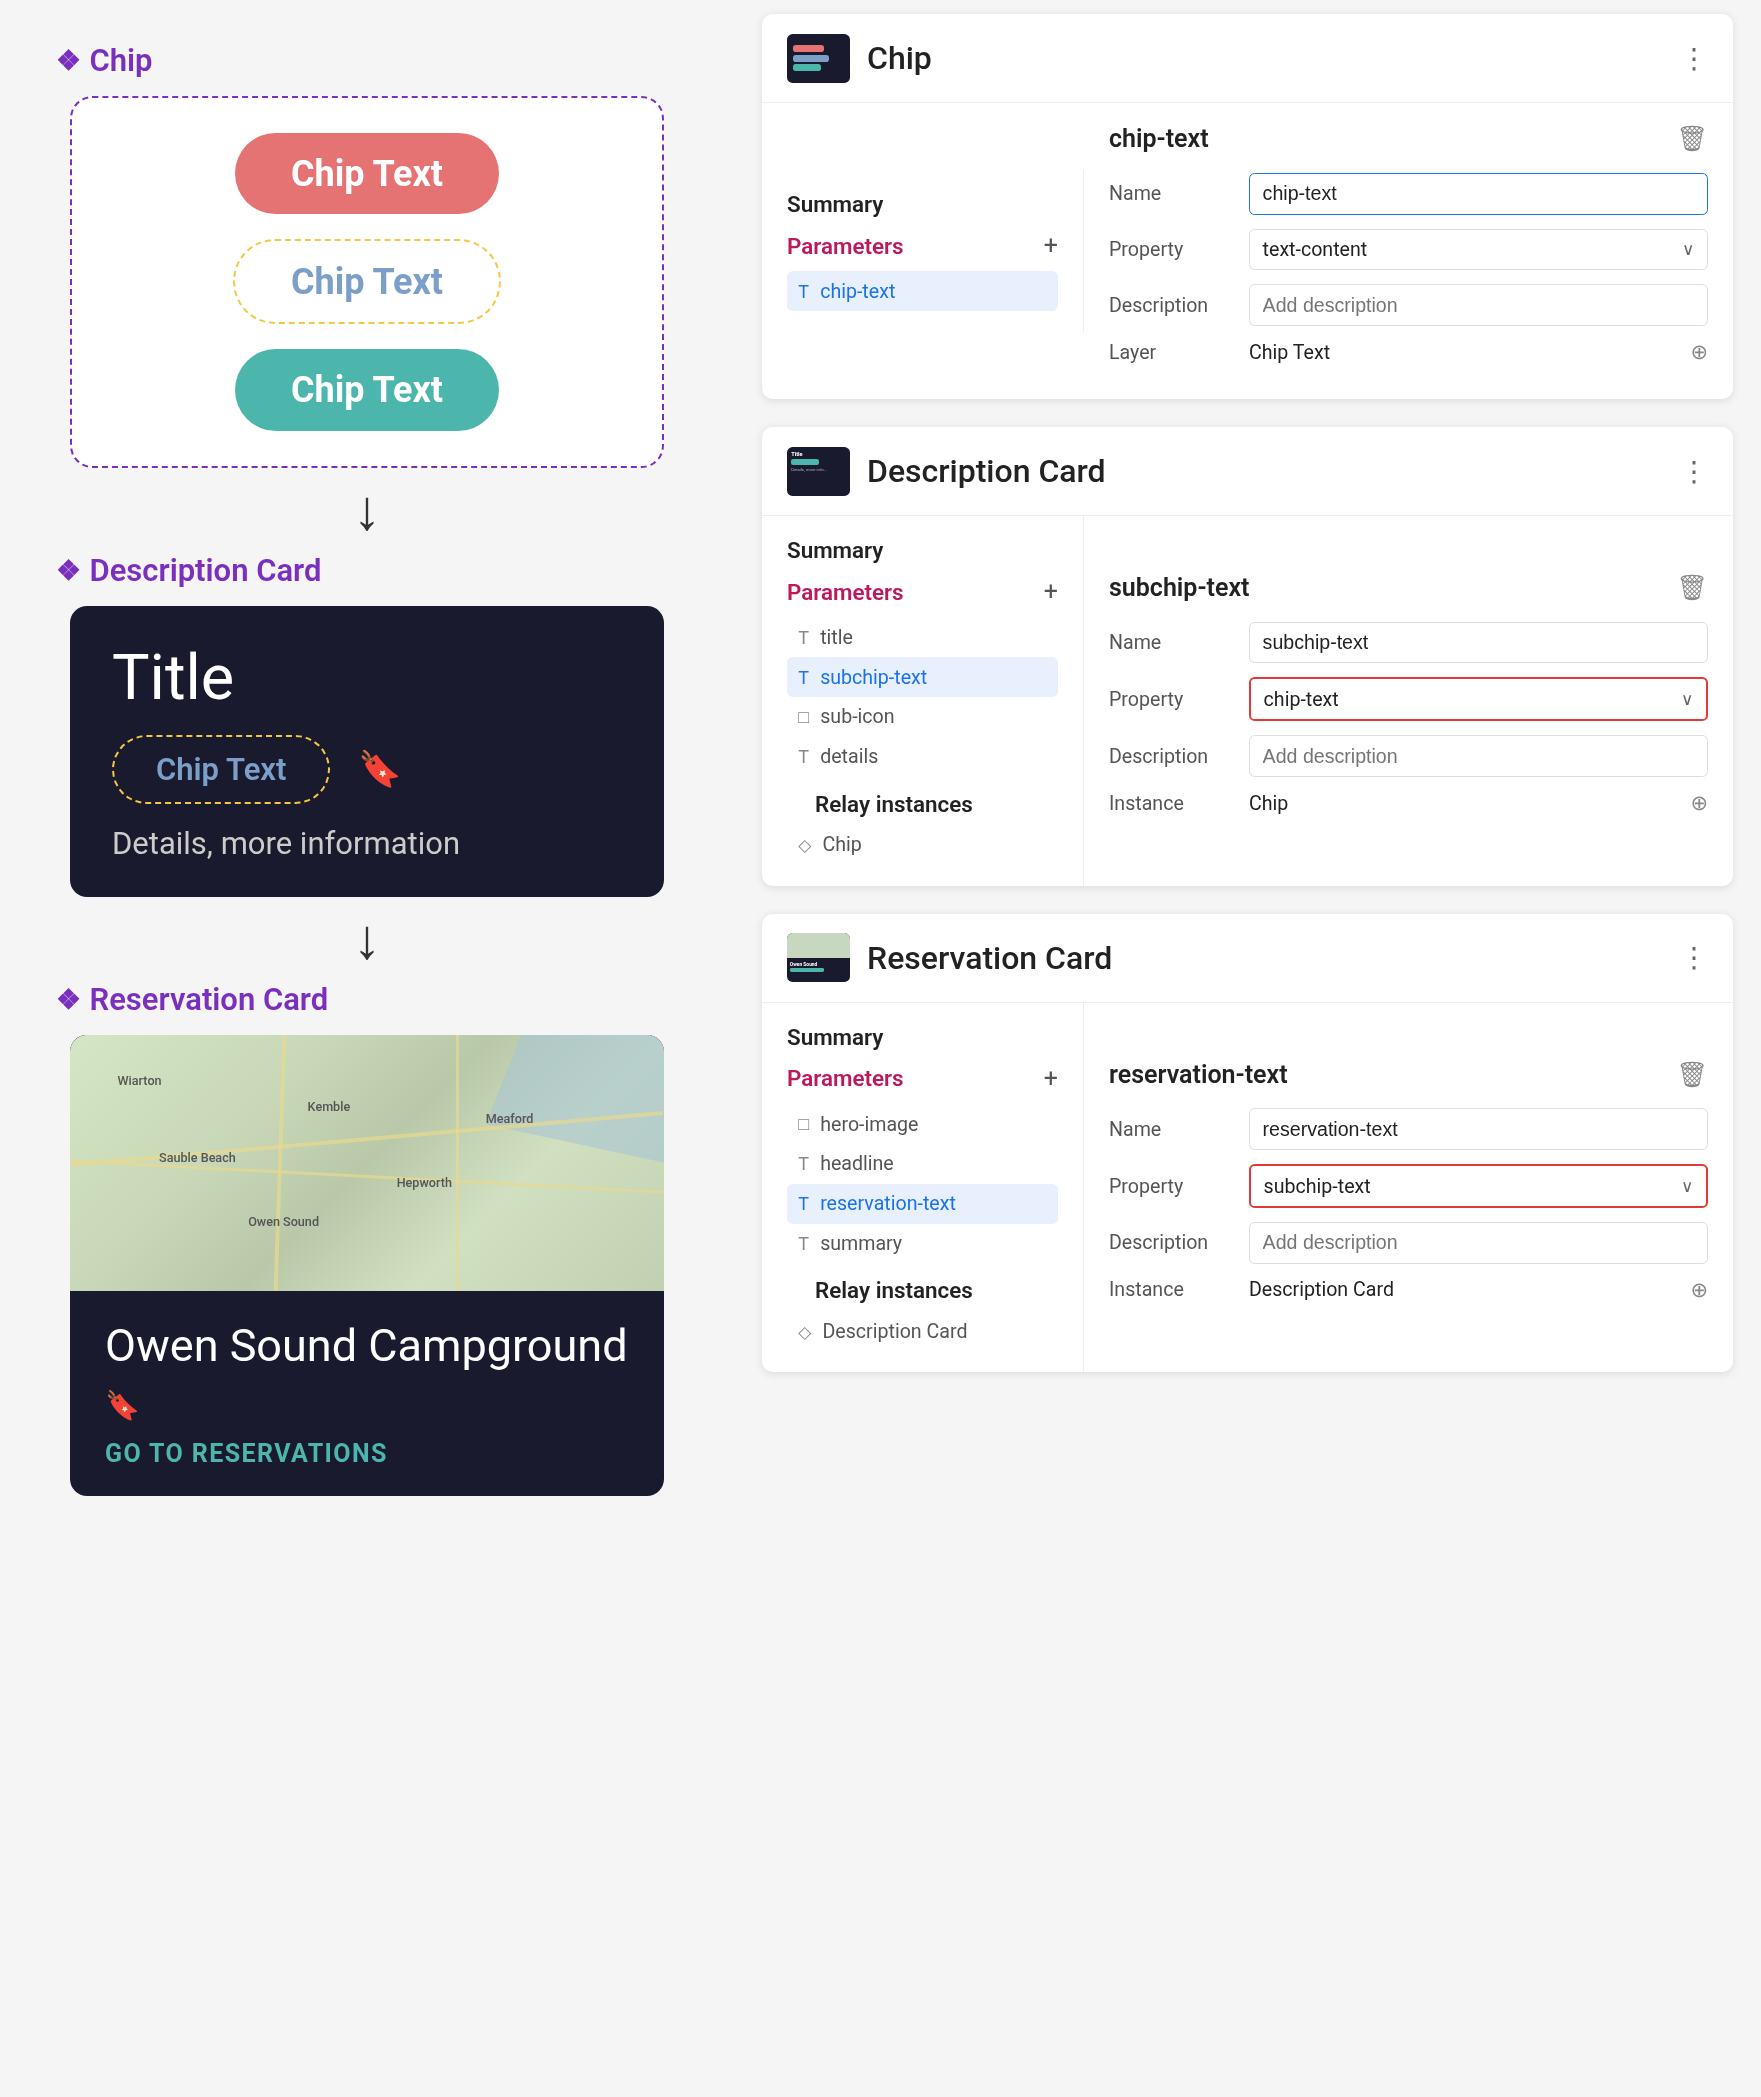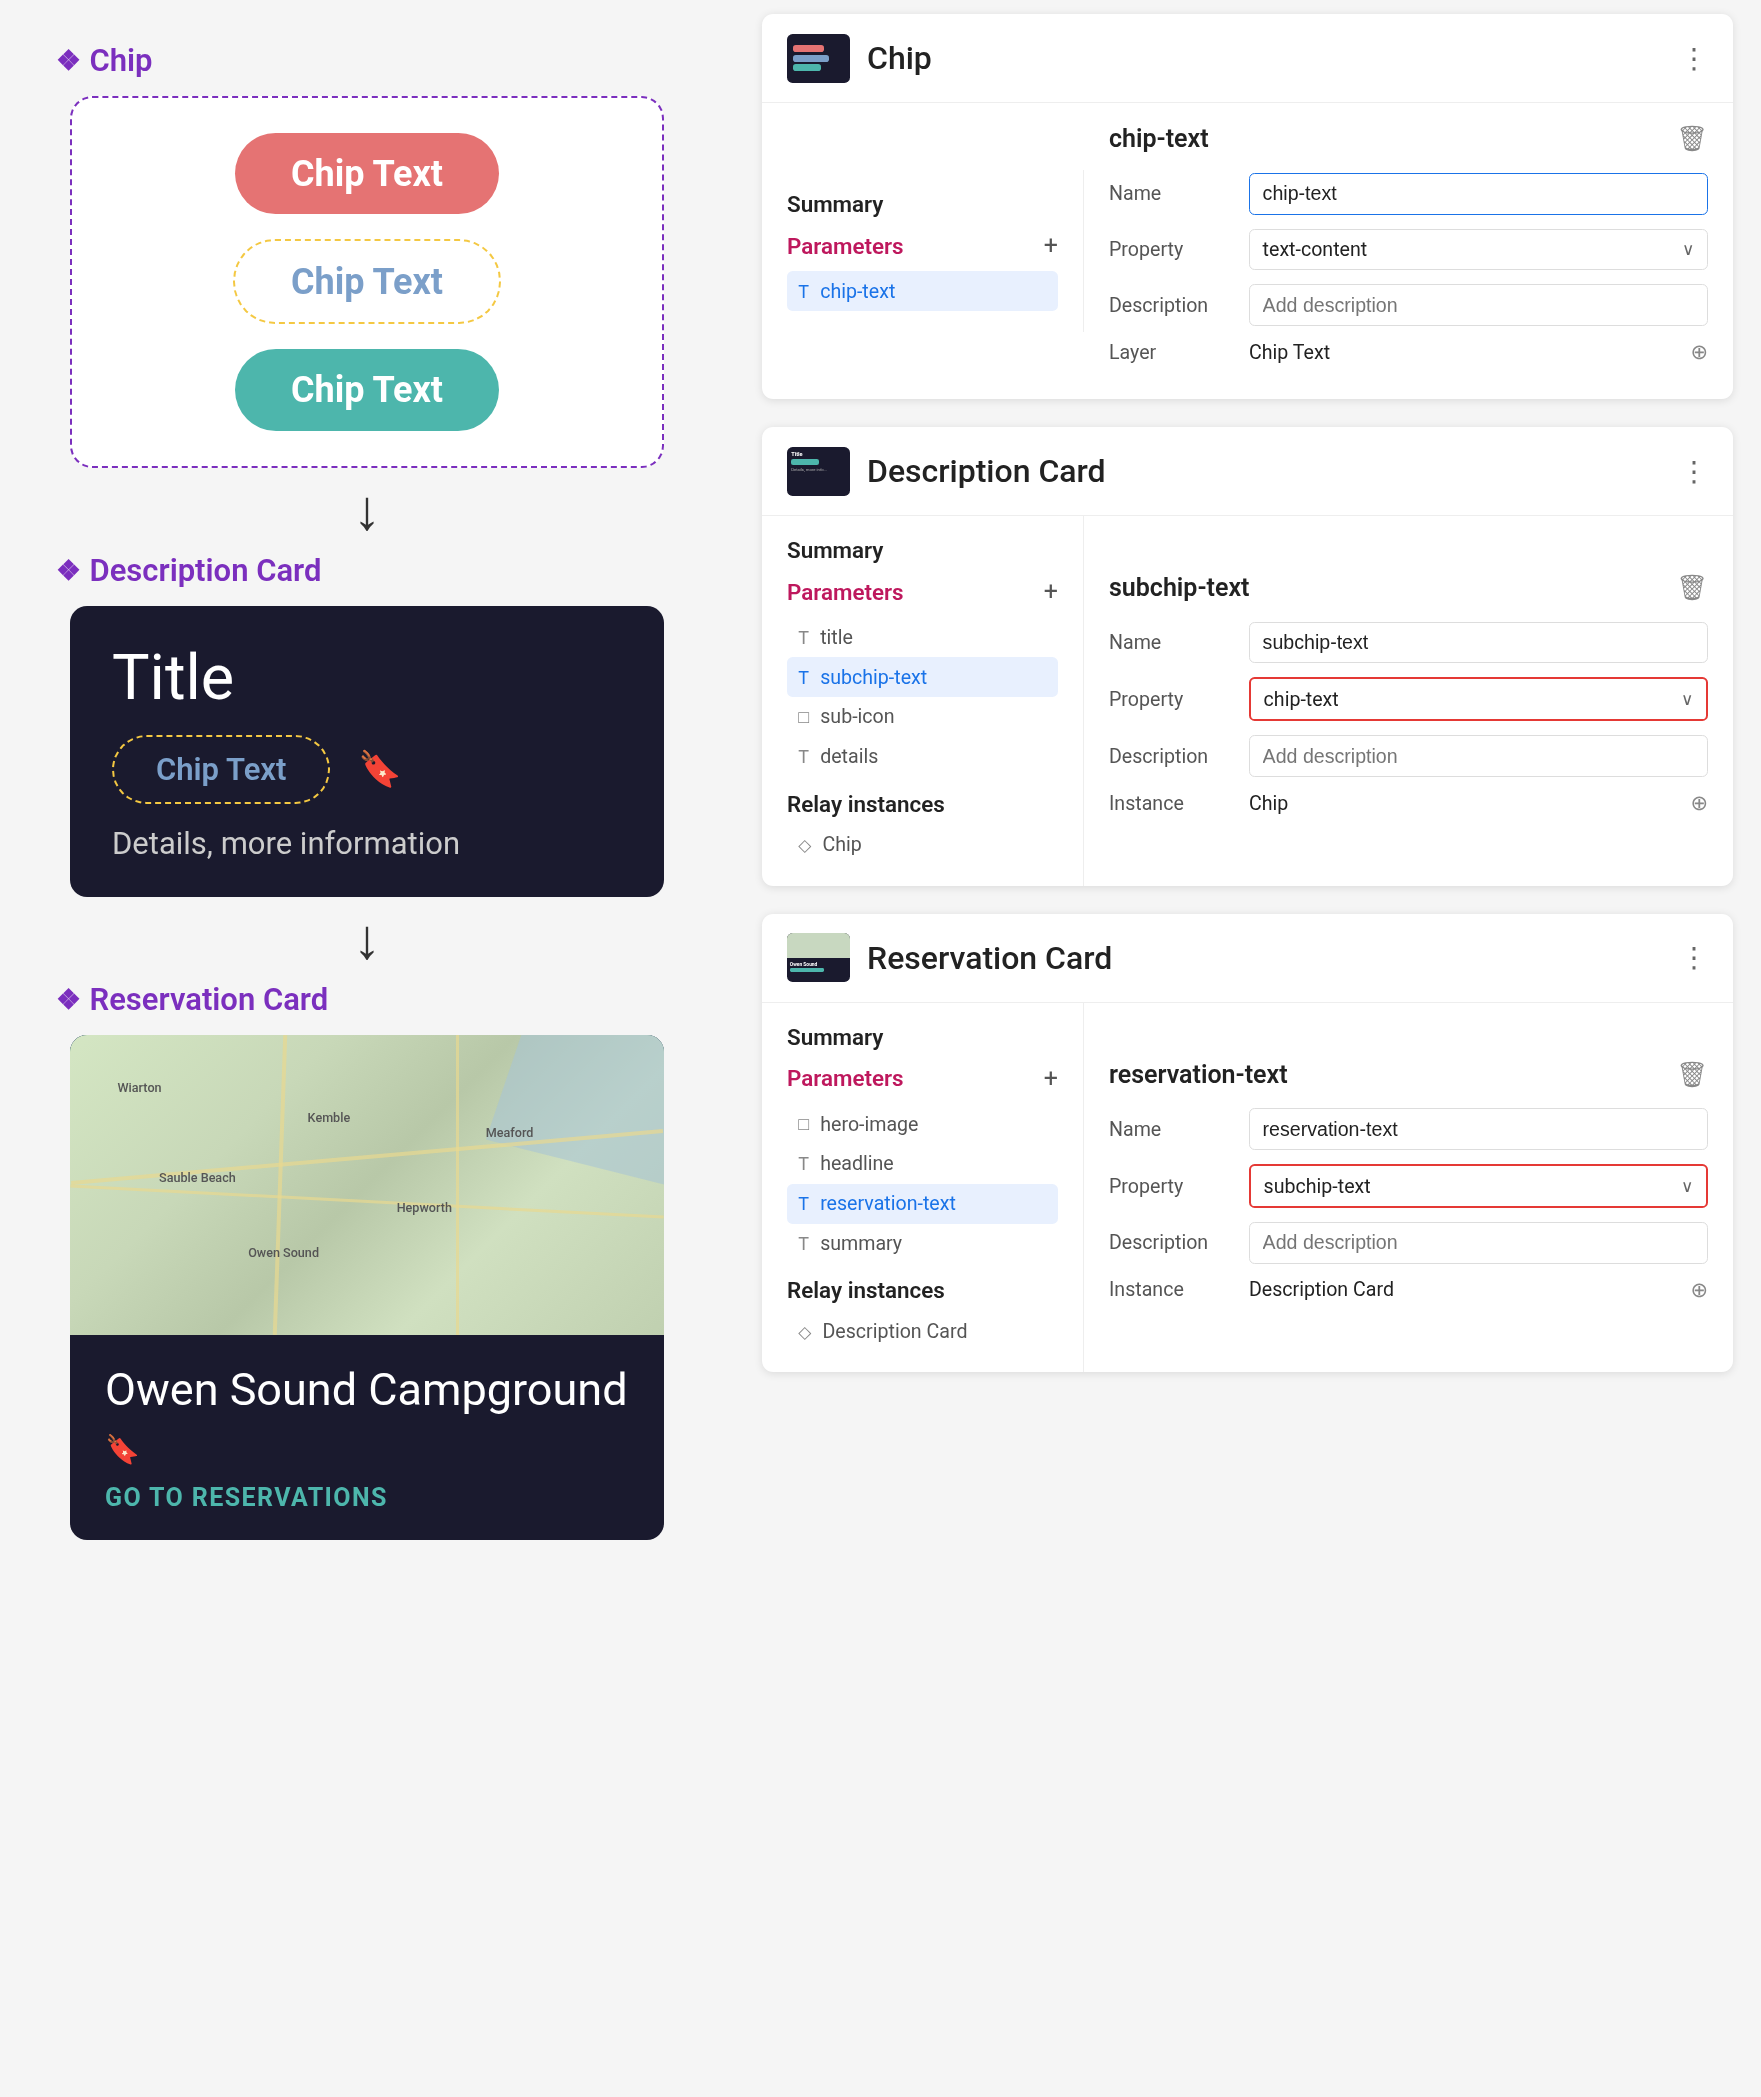--- a/index.html
+++ b/index.html
@@ -124,21 +124,21 @@
 
     
     .reservation-card-component {
       background: #1a1a2e;
       border-radius: 17px;
       width: 594px;
       overflow: hidden;
     }
     .map-area {
       width: 100%;
-      height: 300px;
+      height: 256px;
       background: #0c4a6e;
       position: relative;
       overflow: hidden;
     }
     .map-bg {
       width: 100%;
       height: 100%;
       background: linear-gradient(135deg, #d4e6c3 0%, #c8d8b8 30%, #b8c8a8 50%, #d0e0c0 70%, #c0d0b0 100%);
       position: relative;
     }
@@ -344,20 +344,21 @@
     .param-icon.active { color: #1a73e8; }
     .param-text { font-size: 19.6px; }
     .param-text.active { color: #1a73e8; }
 
     .relay-label {
       font-size: 22.4px;
       font-weight: 600;
       color: #222;
       margin-top: 14px;
       margin-bottom: 8.4px;
+      margin-left: 28px;
     }
     .relay-item {
       display: flex;
       align-items: center;
       gap: 11.2px;
       padding: 8.4px 11.2px;
       font-size: 19.6px;
       color: #555;
     }
     .diamond-sm { font-size: 17px; color: #888; }

